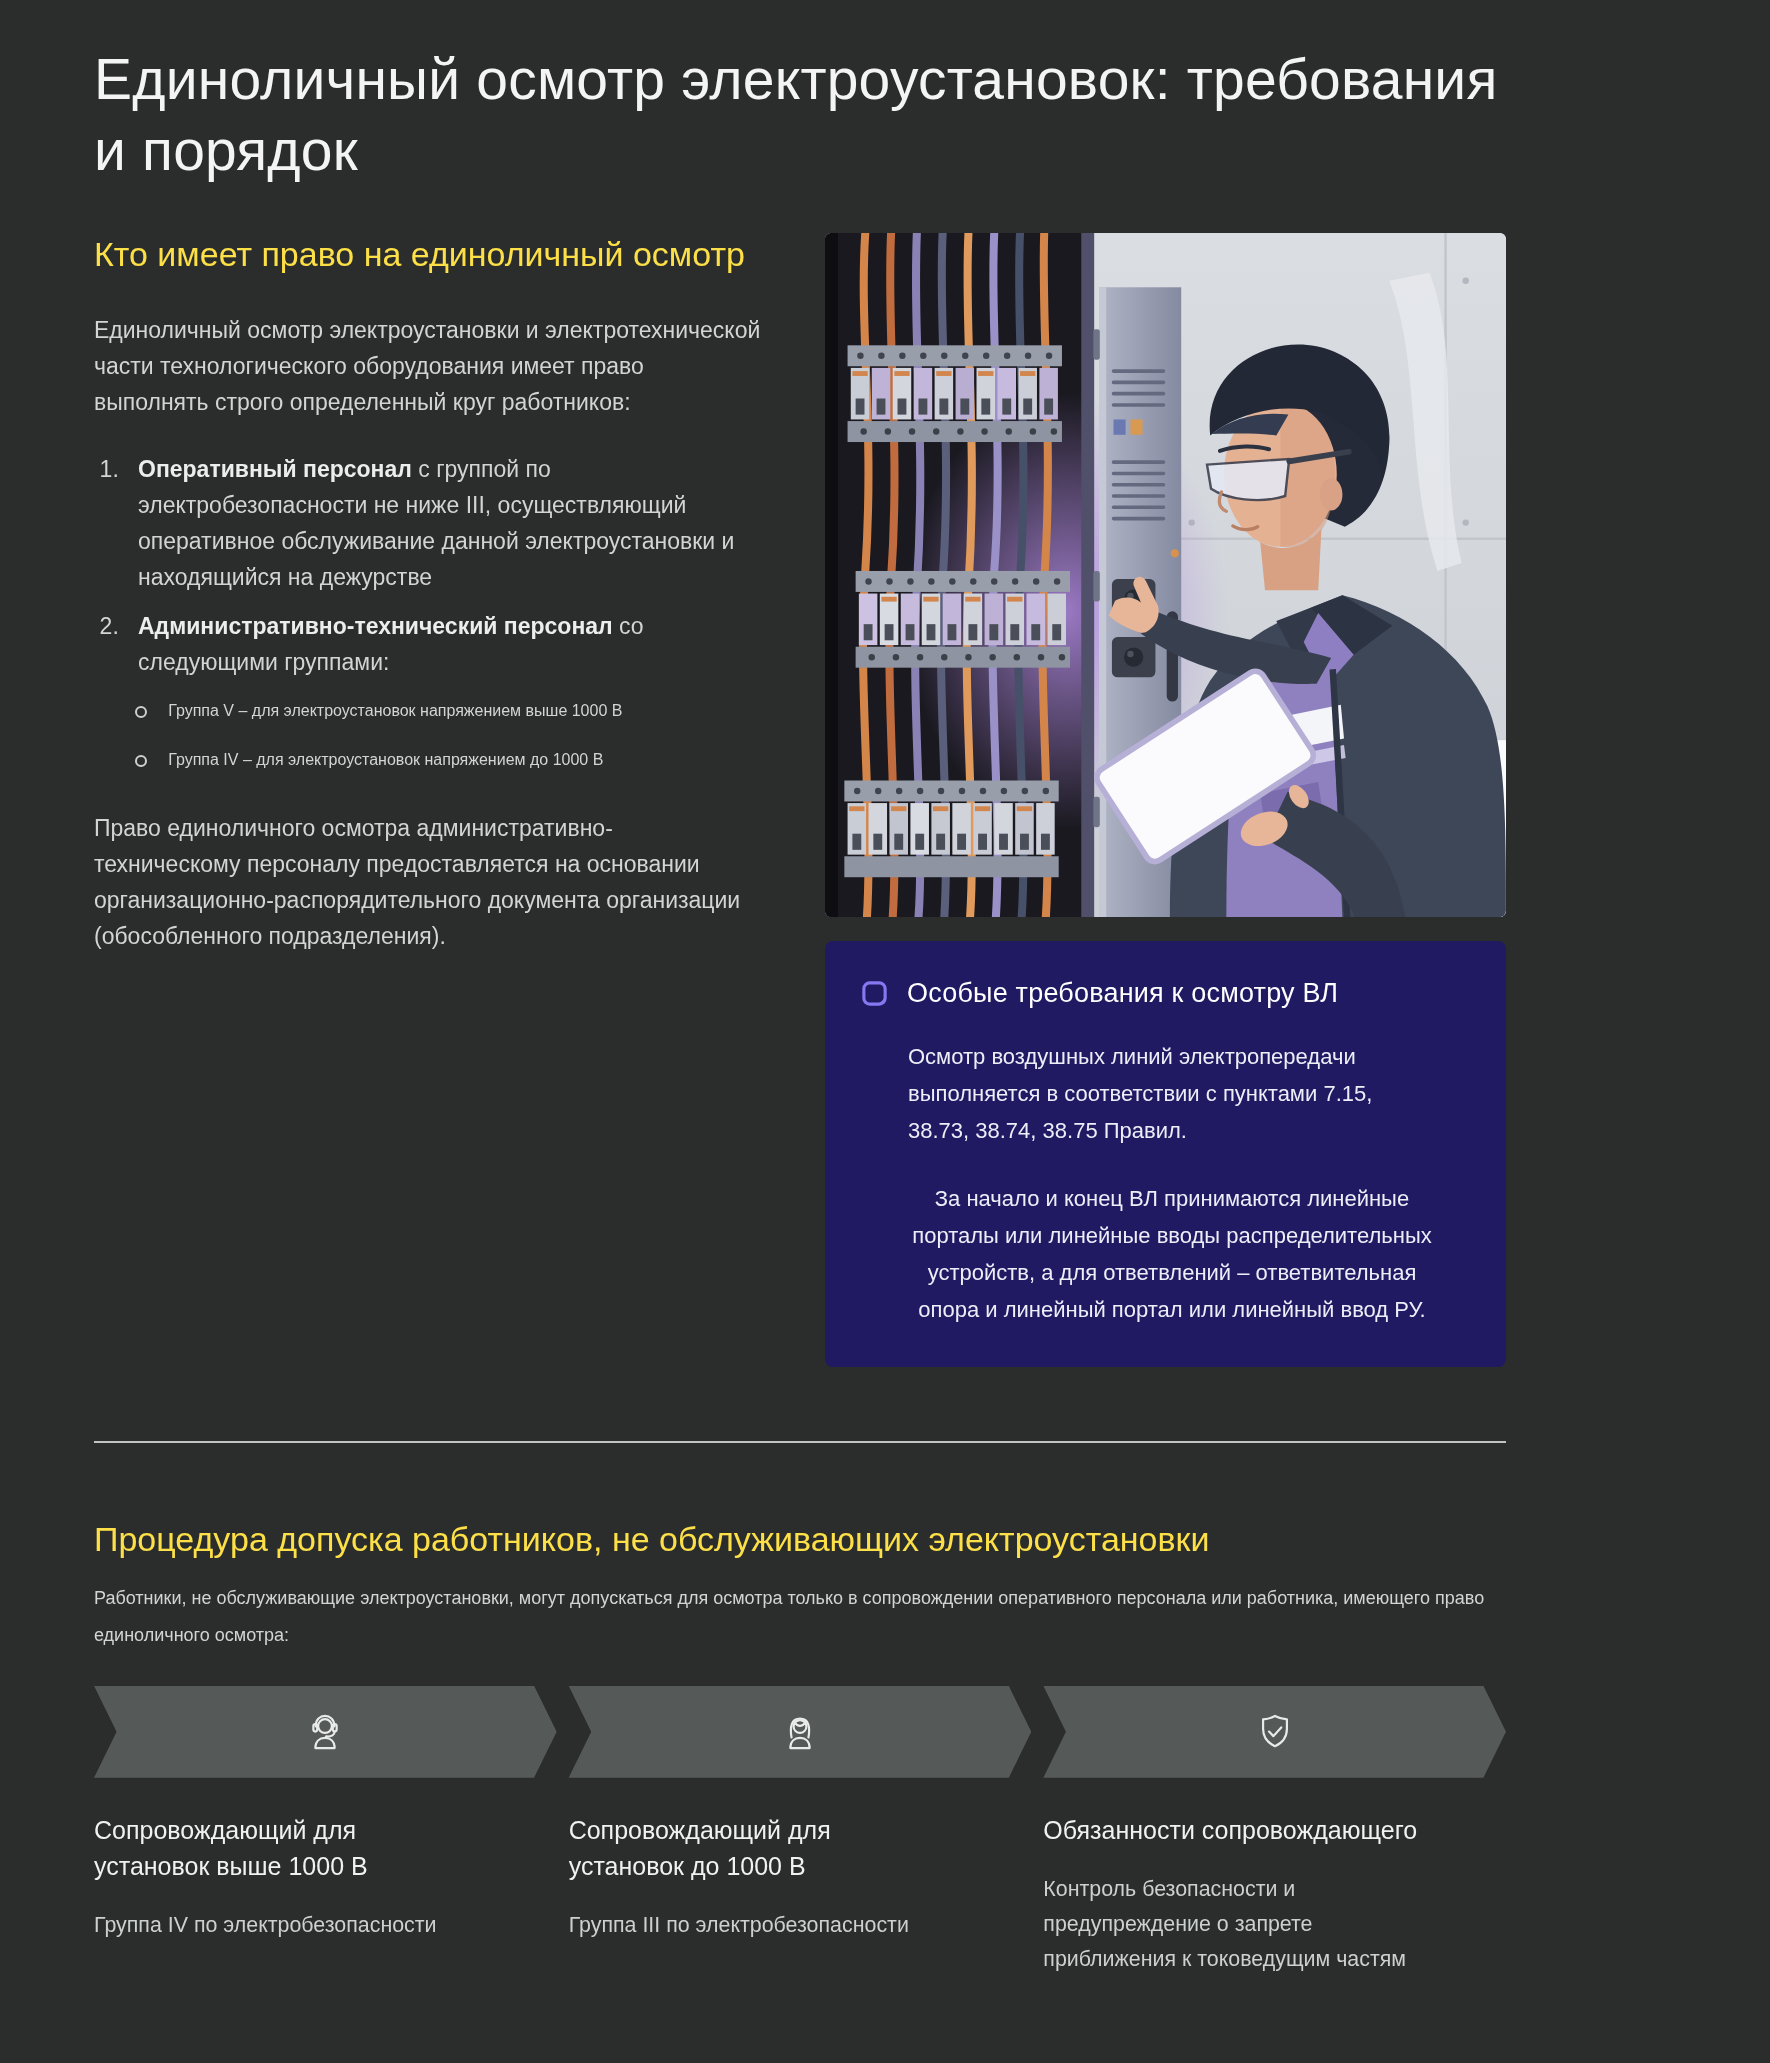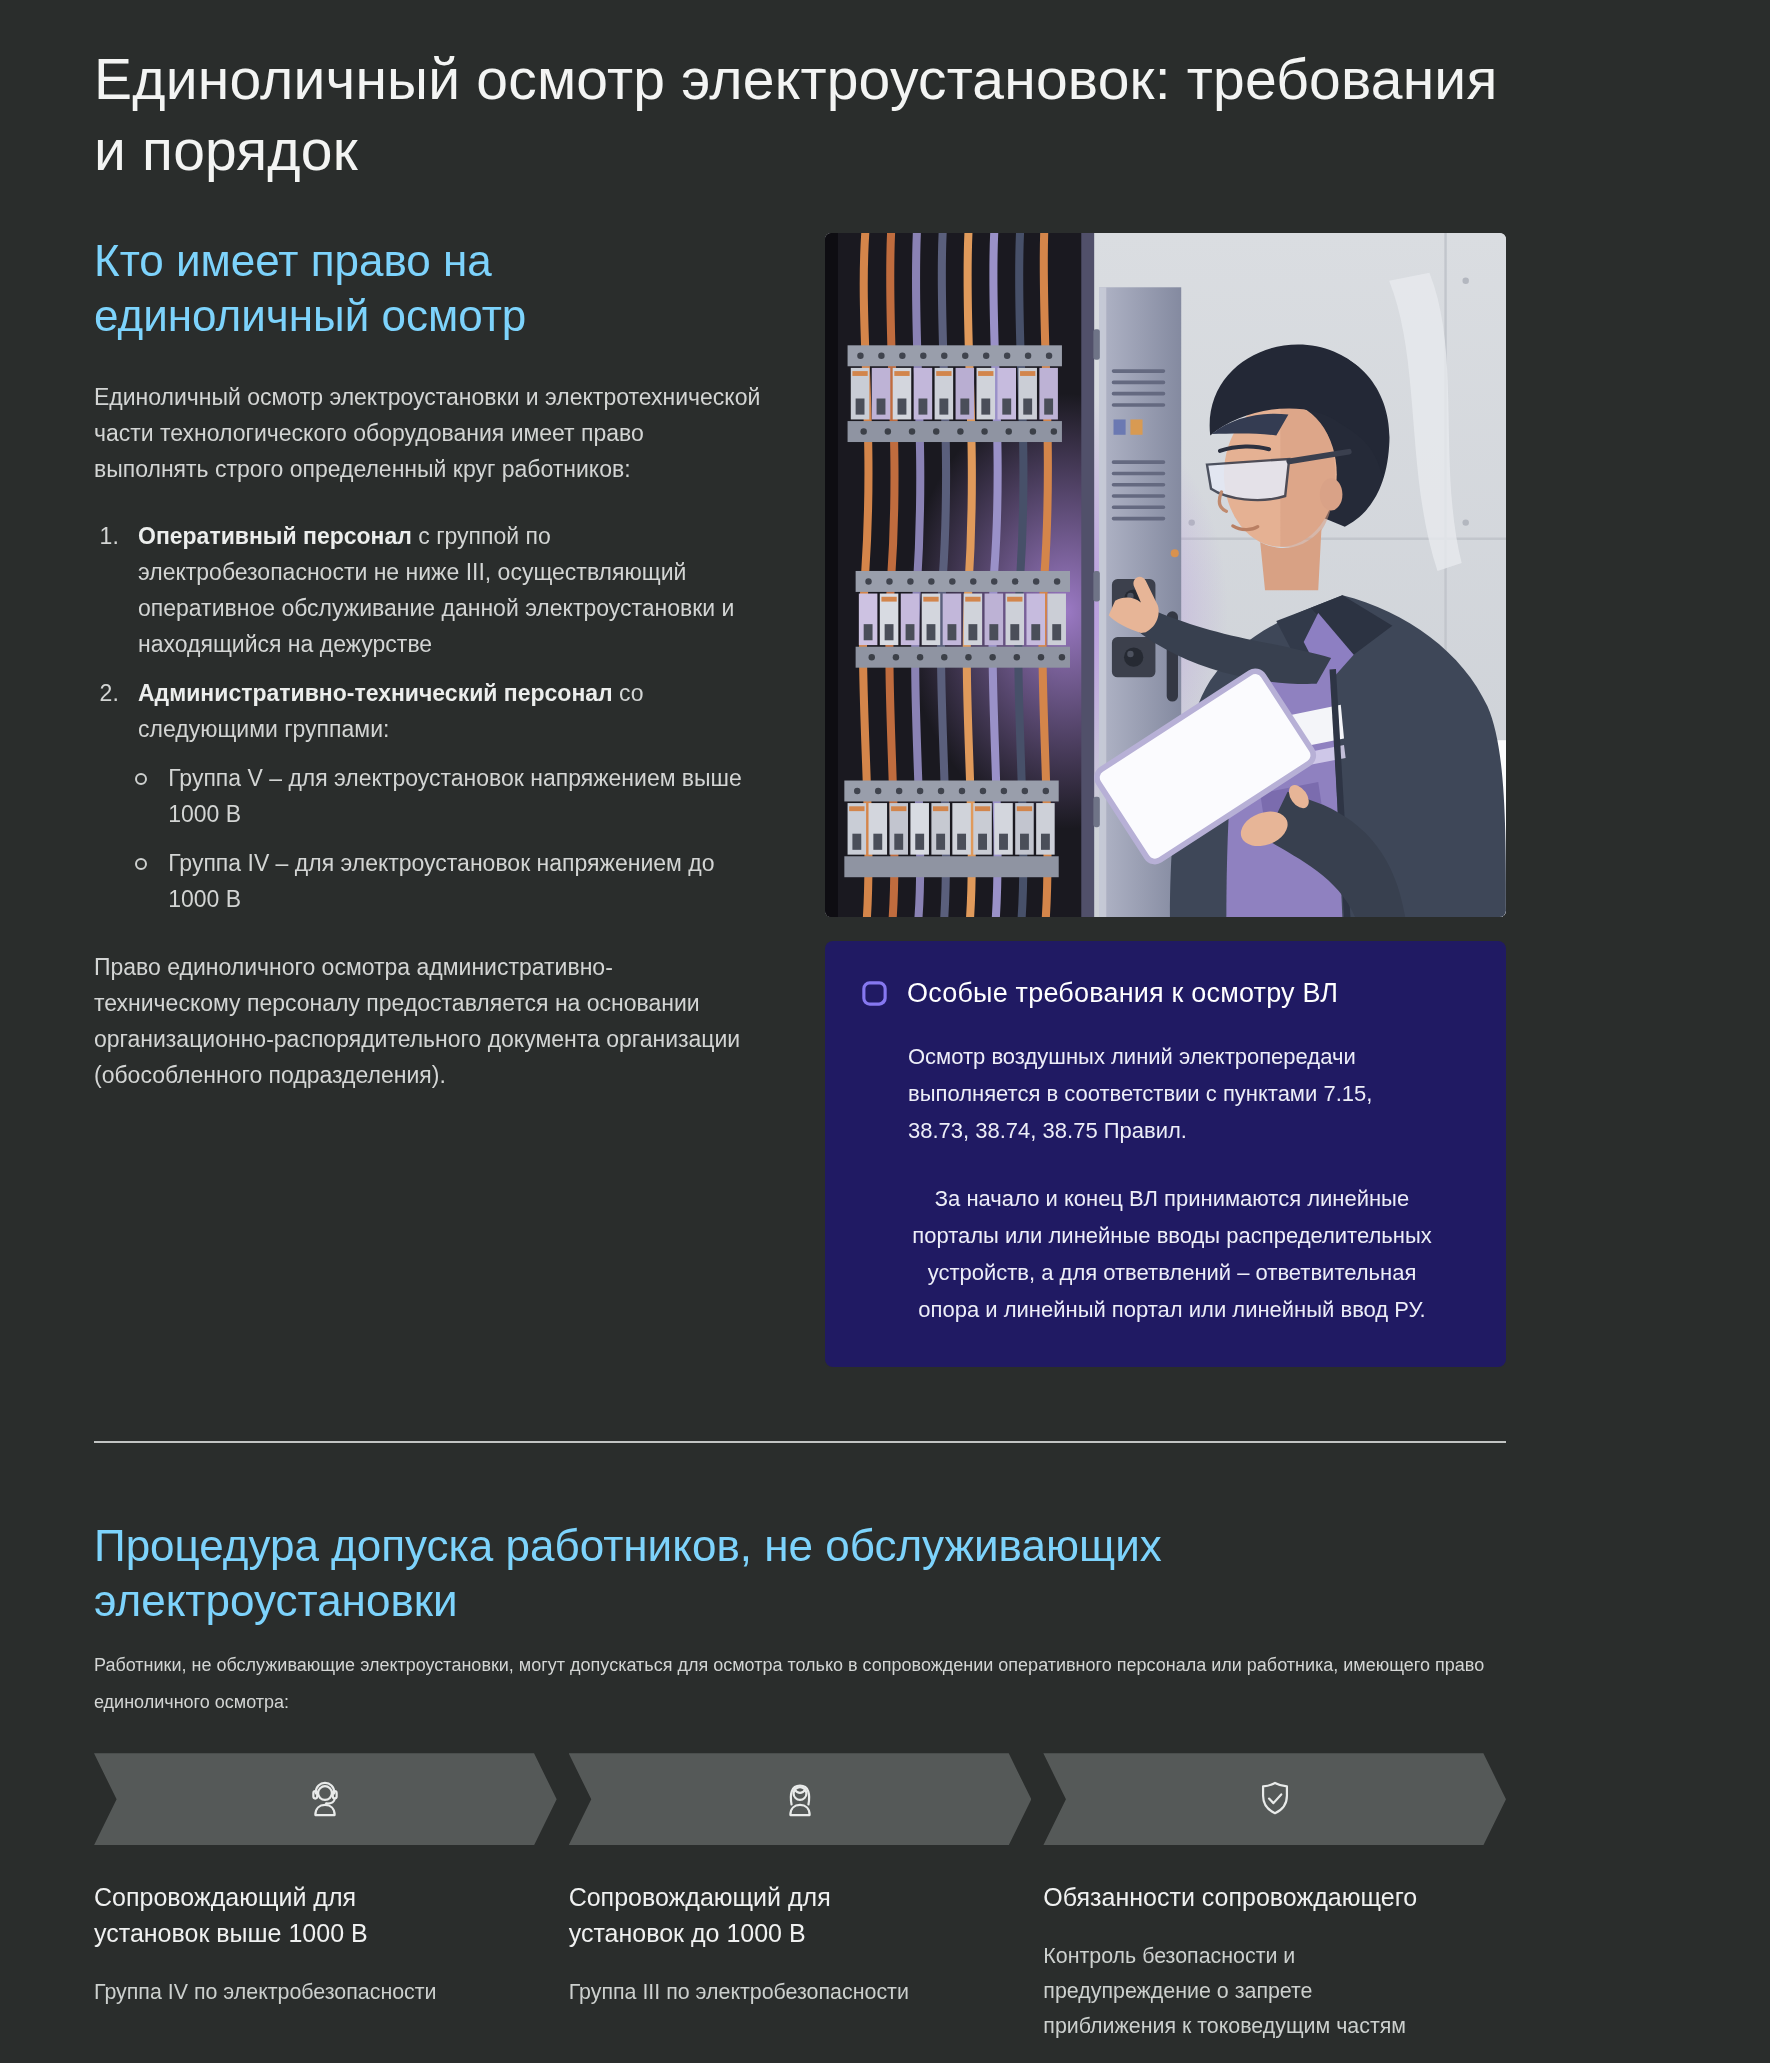--- a/index.html
+++ b/index.html
@@ -14,31 +14,31 @@
 
   h1.title {
     padding-top:44px;
     font-size:57px; line-height:1.24; font-weight:500;
     color:#f3f4f3; letter-spacing:0.2px; max-width:1419px;
   }
 
   .columns { display:grid; grid-template-columns:1fr 681px; column-gap:61px; margin-top:48px; }
 
   .left h2, .section2 h2 {
-    font-size:44px; font-weight:500; color:#7dd3fc; line-height:1.25;
+    font-size:34px; font-weight:500; color:#fde047; line-height:1.25;
   }
   .left .intro { margin-top:36px; font-size:23px; line-height:36px; max-width:734px; }
 
   ol.main-list { list-style:none; margin-top:31px; }
   ol.main-list > li { position:relative; padding-left:44px; margin-bottom:13px; font-size:23px; line-height:36px; max-width:770px; }
   ol.main-list .num { position:absolute; left:5.6px; top:0; color:#d3d5d4; }
   ol.main-list b { font-weight:700; color:#eceeed; }
 
   ul.sub-list { list-style:none; margin:13px 0 4.8px -4.8px; }
-  ul.sub-list li { position:relative; padding-left:35px; margin-top:13px; font-size:23px; line-height:36px; }
+  ul.sub-list li { position:relative; padding-left:35px; margin-top:13px; font-size:16px; line-height:36px; }
   ul.sub-list li::before {
     content:""; position:absolute; left:1.6px; top:13px; width:8px; height:8px;
     border:2px solid #cdd0cf; border-radius:50%;
   }
   .left .outro { margin-top:32px; font-size:23px; line-height:36px; max-width:653px; }
 
   .illustration {
     width:681px; height:684px; border-radius:6.4px; overflow:hidden; background:#d7dade;
   }
   .illustration svg { display:block; width:100%; height:100%; }

